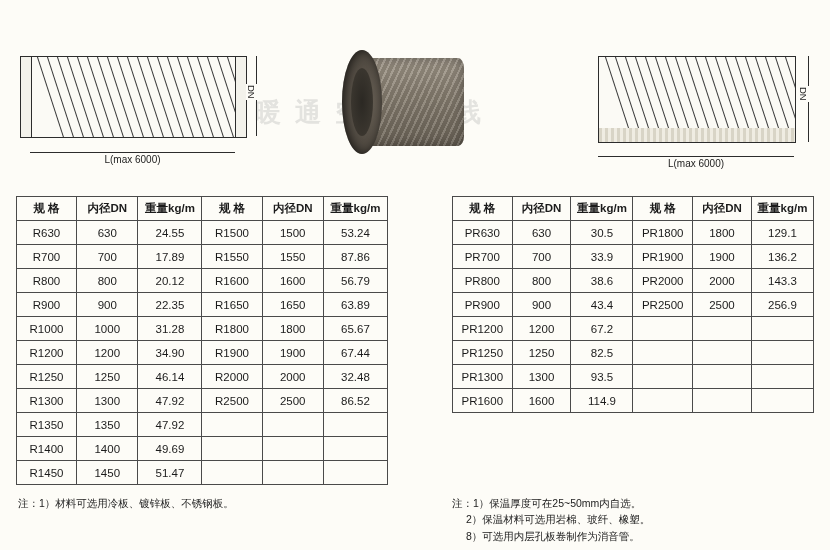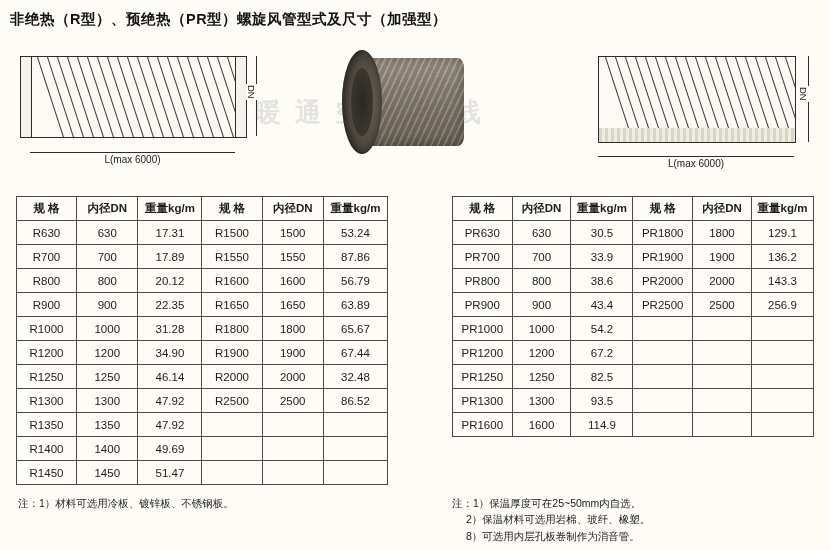--- a/index.html
+++ b/index.html
@@ -141,21 +141,20 @@
   .notes-left{left:18px;top:495px;width:400px;}
   .notes-right{left:452px;top:495px;width:370px;}
   .notes div{white-space:nowrap;}
   .notes .ind{padding-left:14px;}
 </style>
 </head>
 <body>
 
 <div class="page">
 
-  <div class="title">非绝热（R型）、预绝热（PR型）螺旋风管型式及尺寸（加强型）</div>
 
   <div class="figures">
 
     <div class="watermark">暖通空调在线</div>
 
     <div class="fig fig-left">
       <div class="duct-box">
         <div class="helix">
           <i style="left:4px"></i>
             <i style="left:14px"></i>
@@ -243,21 +242,21 @@
             <th>重量kg/m</th>
             <th>规  格</th>
             <th>内径DN</th>
             <th>重量kg/m</th>
           </tr>
         </thead>
       <tbody id="lt-body">
           <tr>
             <td>R630</td>
             <td>630</td>
-            <td>17.31</td>
+            <td>24.55</td>
             <td>R1500</td>
             <td>1500</td>
             <td>53.24</td>
           </tr>
           <tr>
             <td>R700</td>
             <td>700</td>
             <td>17.89</td>
             <td>R1550</td>
             <td>1550</td>
@@ -378,28 +377,20 @@
           </tr>
           <tr>
             <td>PR900</td>
             <td>900</td>
             <td>43.4</td>
             <td>PR2500</td>
             <td>2500</td>
             <td>256.9</td>
           </tr>
           <tr>
-            <td>PR1000</td>
-            <td>1000</td>
-            <td>54.2</td>
-            <td></td>
-            <td></td>
-            <td></td>
-          </tr>
-          <tr>
             <td>PR1200</td>
             <td>1200</td>
             <td>67.2</td>
             <td></td>
             <td></td>
             <td></td>
           </tr>
           <tr>
             <td>PR1250</td>
             <td>1250</td>

